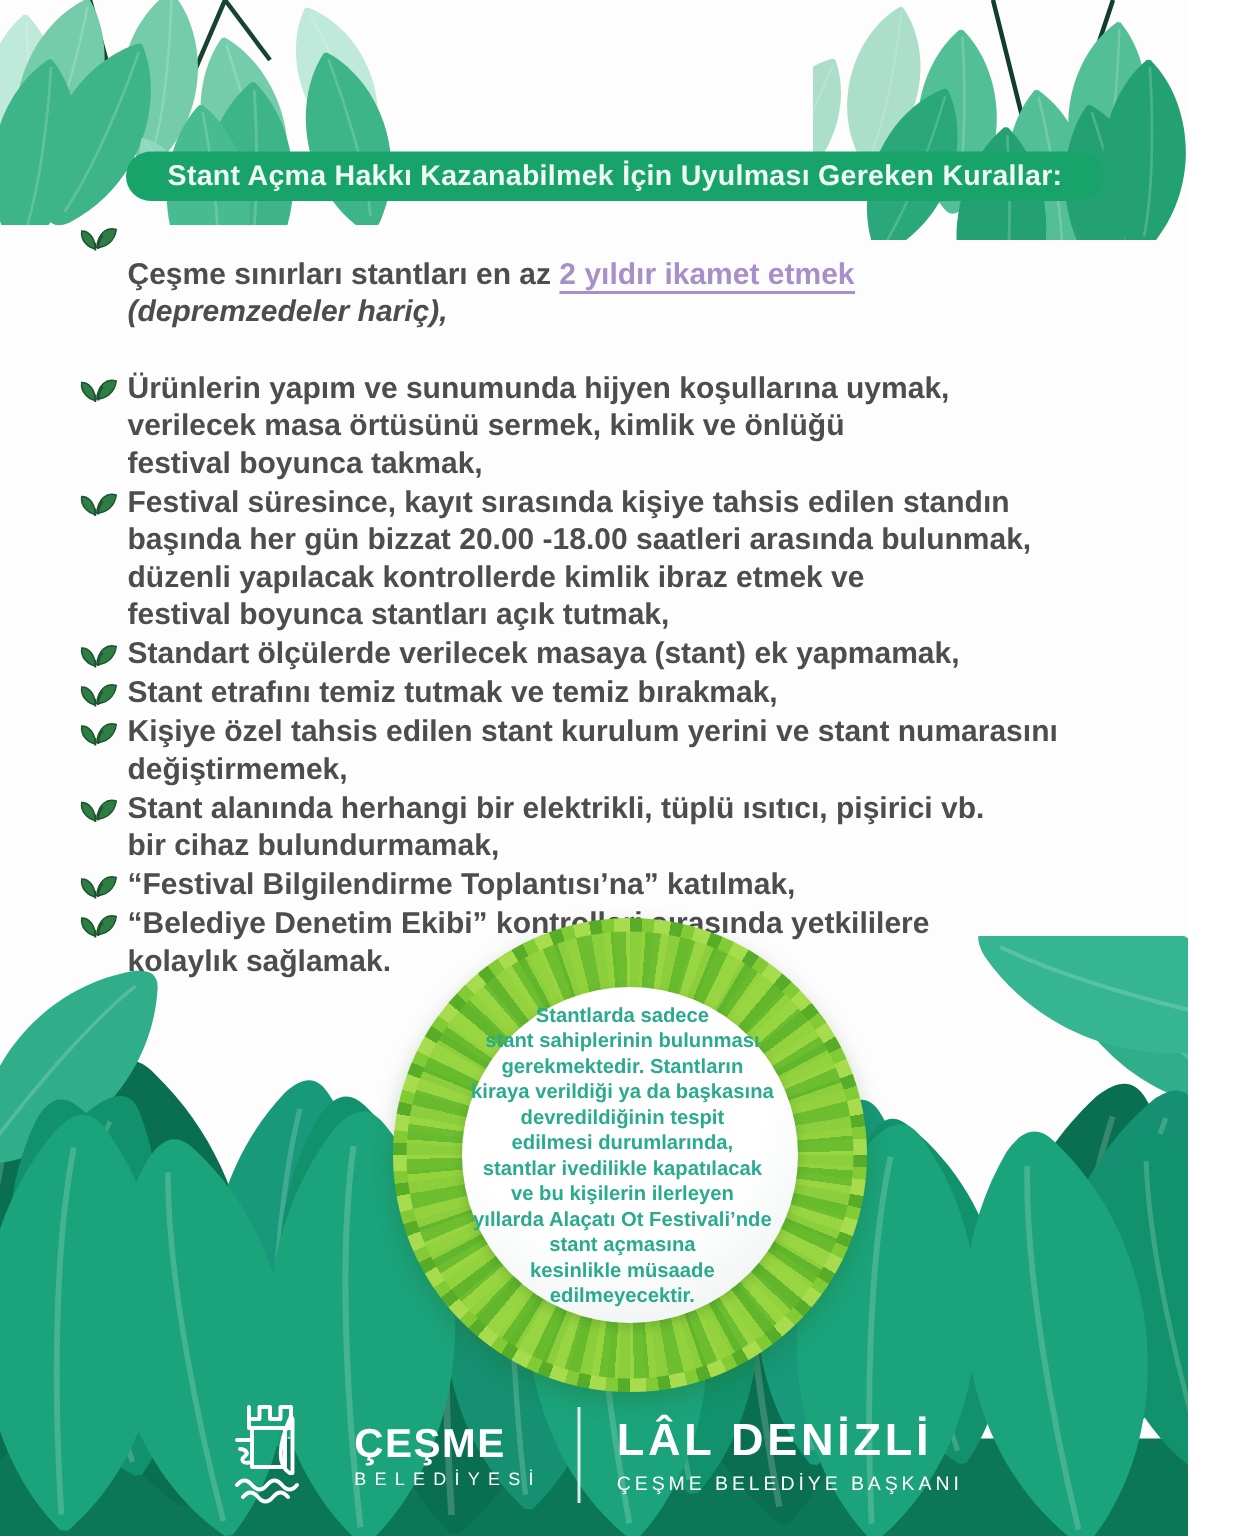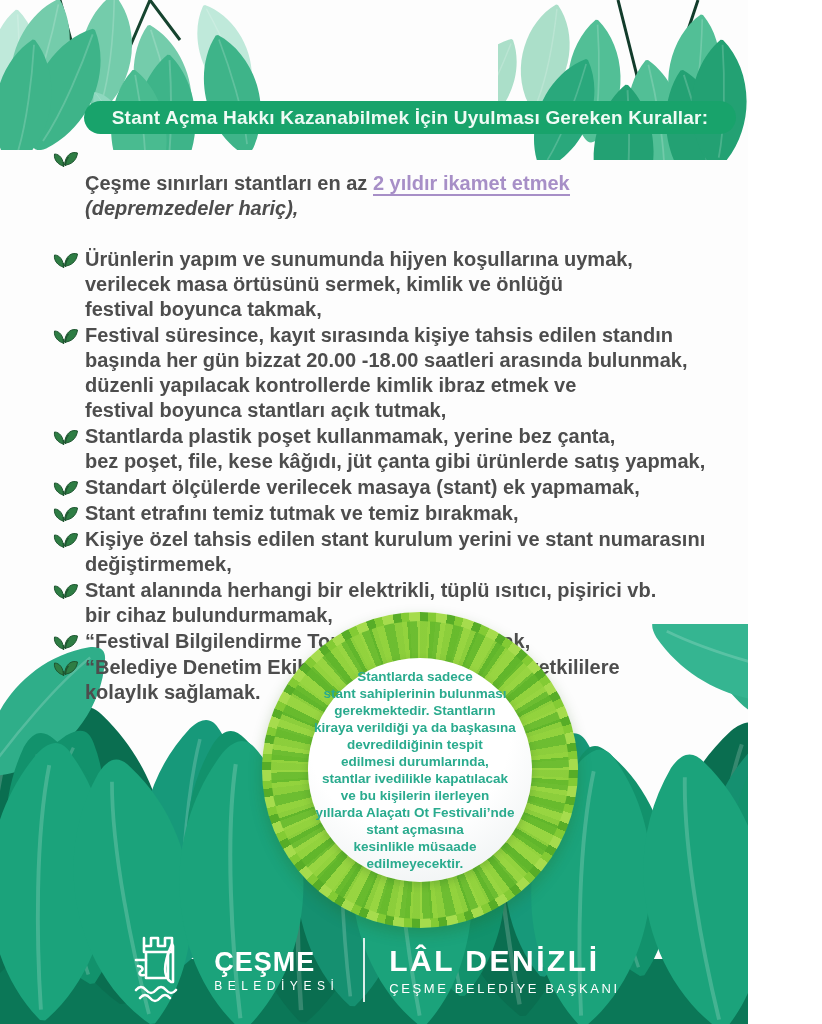--- a/index.html
+++ b/index.html
@@ -1,17 +1,17 @@
 <!DOCTYPE html>
 <html><head>
 <meta charset="utf-8">
 <style>
   html,body{margin:0;padding:0;background:#ffffff;}
   .poster{position:relative;width:748px;height:1024px;background:#fdfdfd;overflow:hidden;
-          font-family:"Liberation Sans",sans-serif;}
+          font-family:"Liberation Sans",sans-serif;padding-left:44px;}
   
   .deco{position:absolute;pointer-events:none;}
   .deco-tl{top:0;left:0;}
   .deco-tr{top:0;right:0;}
   .deco-bottom{left:0;bottom:0;z-index:1;}
   
   .title-pill{position:absolute;left:84px;top:101px;width:652px;height:33px;border-radius:17px;
     background:#18a36b;color:#effbf5;font-size:19px;font-weight:bold;letter-spacing:.2px;
     display:flex;align-items:center;justify-content:center;z-index:2;}
   
@@ -116,29 +116,20 @@
         <path d="M11,16 C11,9 7,4 2,4 C1,10 6,15 11,16 Z" fill="#2e7d44" stroke="#1e5530" stroke-width="1"></path>
         <path d="M12,15 C13,5 19,1 25,3 C24,11 18,15 12,15 Z" fill="#2e7d44" stroke="#1e5530" stroke-width="1"></path>
         <path d="M11,17 L11,12 M13,16 C13,12 14,9 16,7" stroke="#1e5530" stroke-width="1.4" fill="none"></path>
       </svg>
       <div class="rule-text">Festival süresince, kayıt sırasında kişiye tahsis edilen standın
 başında her gün bizzat 20.00 -18.00 saatleri arasında bulunmak,
 düzenli yapılacak kontrollerde kimlik ibraz etmek ve
 festival boyunca stantları açık tutmak,</div>
     </div>
 
-    <div class="rule">
-      <svg class="sprout" viewBox="0 0 26 18">
-        <path d="M11,16 C11,9 7,4 2,4 C1,10 6,15 11,16 Z" fill="#2e7d44" stroke="#1e5530" stroke-width="1"></path>
-        <path d="M12,15 C13,5 19,1 25,3 C24,11 18,15 12,15 Z" fill="#2e7d44" stroke="#1e5530" stroke-width="1"></path>
-        <path d="M11,17 L11,12 M13,16 C13,12 14,9 16,7" stroke="#1e5530" stroke-width="1.4" fill="none"></path>
-      </svg>
-      <div class="rule-text">Stantlarda plastik poşet kullanmamak, yerine bez çanta,
-bez poşet, file, kese kâğıdı, jüt çanta gibi ürünlerde satış yapmak,</div>
-    </div>
 
     <div class="rule">
       <svg class="sprout" viewBox="0 0 26 18">
         <path d="M11,16 C11,9 7,4 2,4 C1,10 6,15 11,16 Z" fill="#2e7d44" stroke="#1e5530" stroke-width="1"></path>
         <path d="M12,15 C13,5 19,1 25,3 C24,11 18,15 12,15 Z" fill="#2e7d44" stroke="#1e5530" stroke-width="1"></path>
         <path d="M11,17 L11,12 M13,16 C13,12 14,9 16,7" stroke="#1e5530" stroke-width="1.4" fill="none"></path>
       </svg>
       <div class="rule-text">Standart ölçülerde verilecek masaya (stant) ek yapmamak,</div>
     </div>
 

